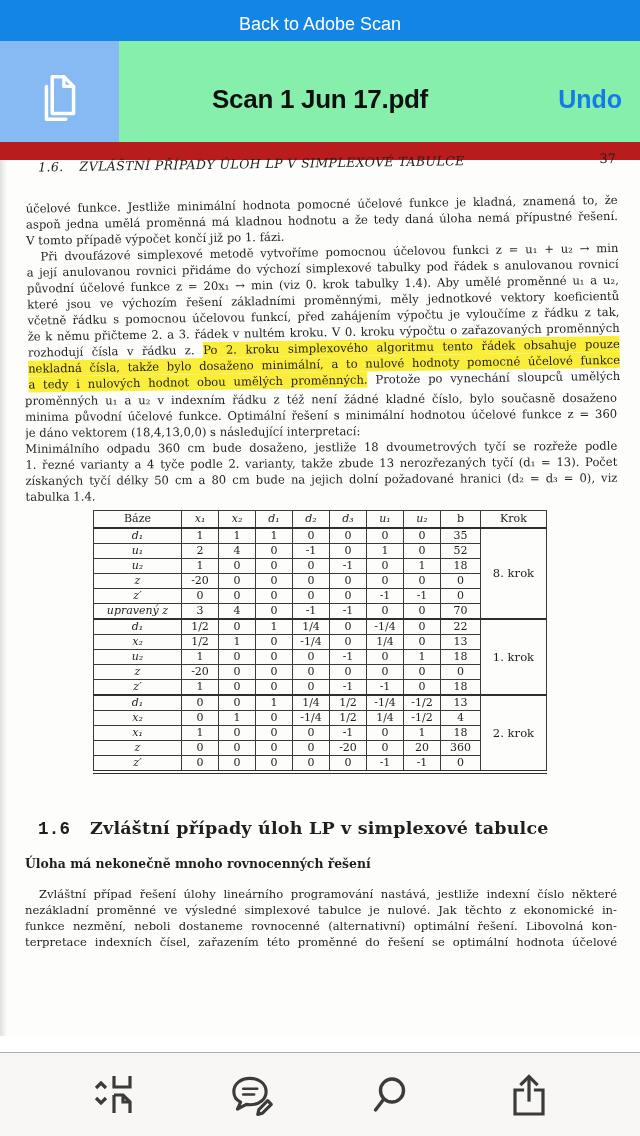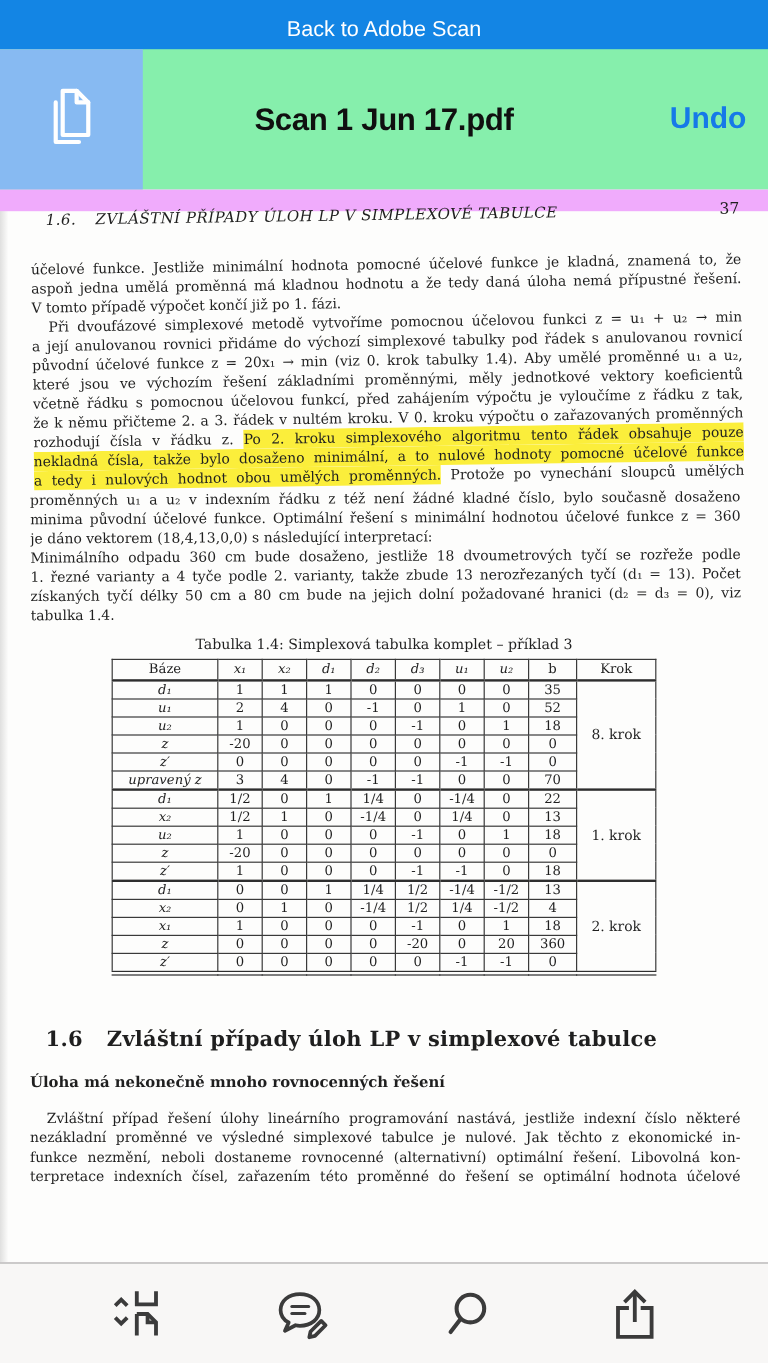--- a/index.html
+++ b/index.html
@@ -17,22 +17,22 @@
   .thumb-btn { position:absolute; left:0; top:0; width:119px; height:117px;
                background:#87BAF2; display:flex; align-items:center; justify-content:center; }
   .doc-title { position:absolute; left:0; top:0; width:640px; height:117px;
                display:flex; align-items:center; justify-content:center;
                font-size:26px; font-weight:bold; color:#101010; letter-spacing:-0.3px;
                pointer-events:none; }
   .undo-btn { position:absolute; right:18px; top:0; height:117px; display:flex;
               align-items:center; font-size:25px; color:#1679E8;font-weight:bold; }
 
   
-  .viewer { position:absolute; left:0; top:158px; width:640px; height:894px;
-            background:#f0abfc; overflow:hidden; }
+  .viewer { position:absolute; left:0; top:142px; width:640px; height:894px;
+            background:#b91c1c; overflow:hidden; }
   .page { position:relative; width:640px; height:894px; background:#FDFDFC;
           color:#1F1F1F; font-family:"DejaVu Serif", serif; }
   .page::before { content:""; position:absolute; left:0; top:0; width:7px; height:100%;
                   background:linear-gradient(90deg, rgba(90,90,90,.18), rgba(0,0,0,0)); }
 
   .tilt-1 { transform:rotate(-0.85deg); transform-origin:0 0; }
   .tilt-2 { transform:rotate(-0.3deg); transform-origin:0 0; }
 
   .running-header { display:flex; margin:18px 24px 0 38px; font-size:12.5px; }
   .rh-left { font-style:italic; letter-spacing:0.4px; flex:1; }
@@ -56,21 +56,21 @@
   table.simplex tbody tr:first-child td { border-top:2.5px solid #2e2e2e; }
   th.var { font-style:italic; width:37px; }
   th.bcol { font-weight:bold; width:40px; }
   th.base-h { width:88px; }
   th.krok-h { width:66px; }
   td.base { font-style:italic; }
   td.krok-cell { font-weight:bold; font-style:normal; font-size:11.6px; }
 
   .sec-heading { margin:44px 24px 0 38px; font-size:17.5px; font-weight:bold;
                  letter-spacing:0.2px; }
-  .sec-heading .sec-num { margin-right:20px; }
+  .sec-heading .sec-num { margin-right:20px;font-family:Liberation Mono, monospace; }
   .sec-sub { margin:17px 24px 0 25px; font-size:12.4px; font-weight:bold; }
   .text-block.sec-par { margin-top:15px; }
 
   
   .toolbar { position:absolute; left:0; top:1052px; width:640px; height:84px;
              background:#F8F7F6; border-top:1px solid #AFAEAD;
              display:flex; align-items:center; justify-content:space-around;
              padding:0 42px; }
   .tool-btn { width:56px; height:56px; display:flex; align-items:center;
               justify-content:center; }
@@ -130,21 +130,20 @@
           <div class="tline just"><span>proměnných u₁ a u₂ v indexním řádku z též není žádné kladné číslo, bylo současně dosaženo</span></div>
           <div class="tline just"><span>minima původní účelové funkce. Optimální řešení s minimální hodnotou účelové funkce z = 360</span></div>
           <div class="tline"><span>je dáno vektorem (18,4,13,0,0) s následující interpretací:</span></div>
           <div class="tline just"><span>Minimálního odpadu 360 cm bude dosaženo, jestliže 18 dvoumetrových tyčí se rozřeže podle</span></div>
           <div class="tline just"><span>1. řezné varianty a 4 tyče podle 2. varianty, takže zbude 13 nerozřezaných tyčí (d₁ = 13). Počet</span></div>
           <div class="tline just"><span>získaných tyčí délky 50 cm a 80 cm bude na jejich dolní požadované hranici (d₂ = d₃ = 0), viz</span></div>
           <div class="tline"><span>tabulka 1.4.</span></div>
         </div>
     </div>
 
-    <div class="tbl-caption">Tabulka 1.4: Simplexová tabulka komplet – příklad 3</div>
     <table class="simplex" id="simplex-table">
         <thead>
           <tr>
             <th class="base-h">Báze</th>
             <th class="var">x₁</th>
             <th class="var">x₂</th>
             <th class="var">d₁</th>
             <th class="var">d₂</th>
             <th class="var">d₃</th>
             <th class="var">u₁</th>

